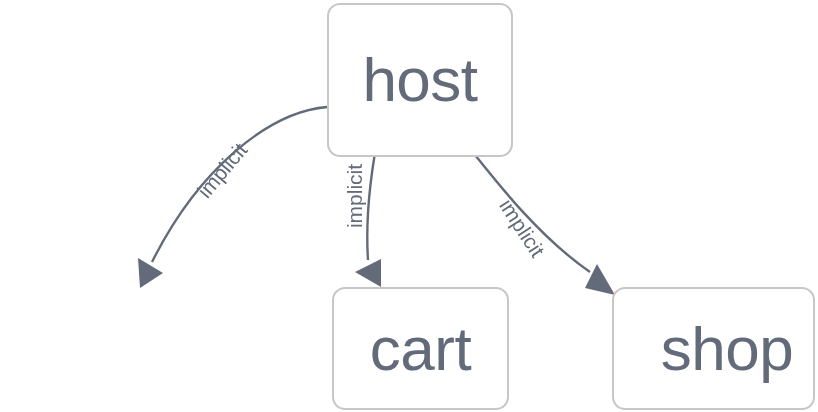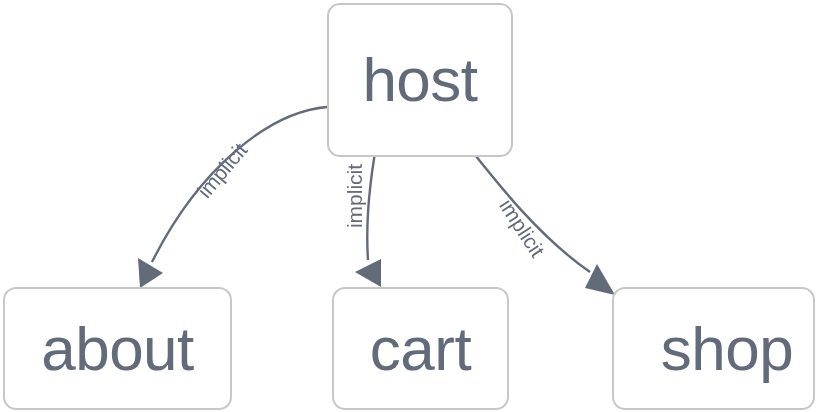--- a/index.html
+++ b/index.html
@@ -86,23 +86,20 @@
       <path class="edge-path" d="M 452,126 C 486,168 532,232 590,272"></path>
       <polygon class="edge-arrow" points="615,295 585,288 597,264"></polygon>
       <text class="edge-label-text" x="516" y="232" text-anchor="middle" transform="rotate(57 516 232)">implicit</text>
     </g>
   </svg>
 
   <div class="node-box" style="left:327px; top:3px; width:186px; height:154px;">
     <span class="node-label">host</span>
   </div>
 
-  <div class="node-box" style="left:3px; top:287px; width:229px; height:123px;">
-    <span class="node-label">about</span>
-  </div>
 
   <div class="node-box" style="left:332px; top:287px; width:177px; height:123px;">
     <span class="node-label">cart</span>
   </div>
 
   <div class="node-box" style="left:612px; top:287px; width:203px; height:123px;padding-left:27px;">
     <span class="node-label">shop</span>
   </div>
 
 </div>

